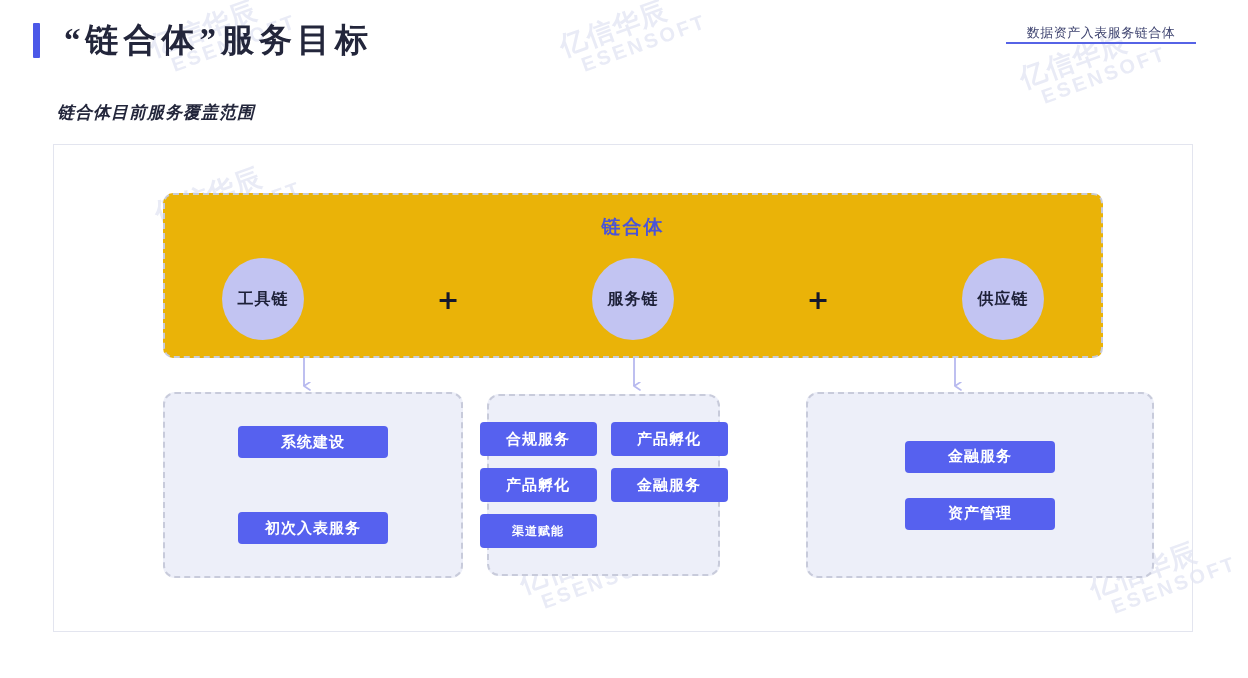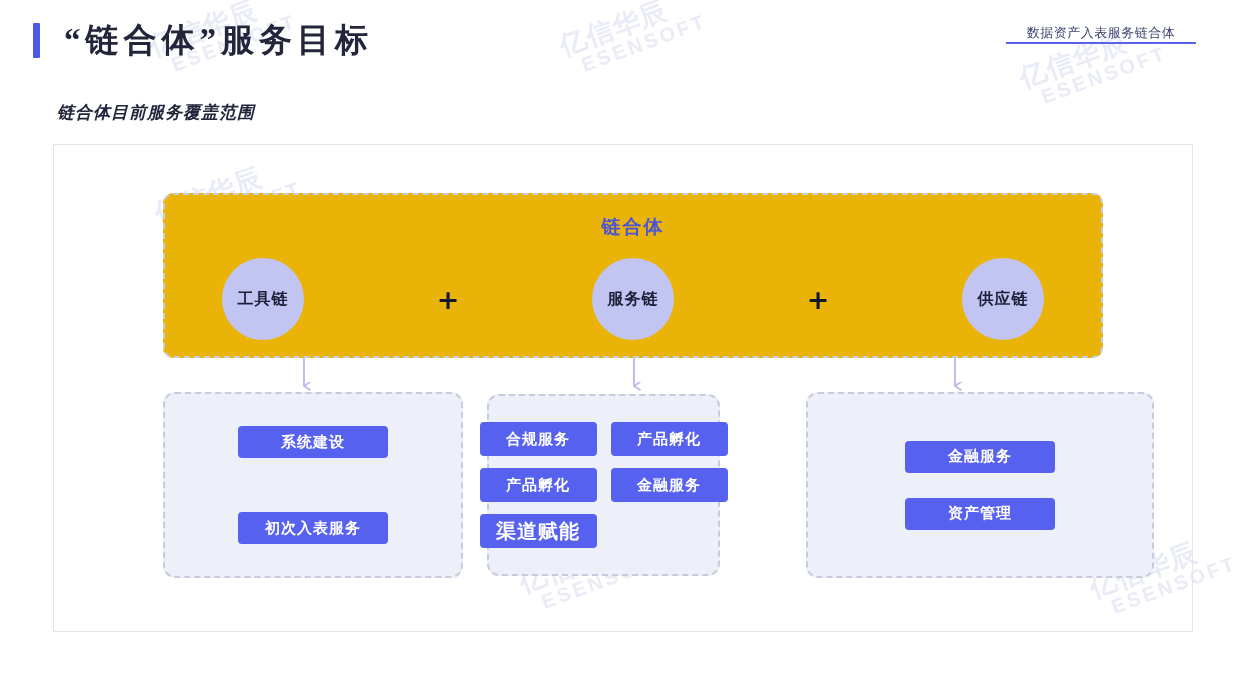--- a/index.html
+++ b/index.html
@@ -219,21 +219,21 @@
   .panel-right .pill {
     width: 150px;
     height: 32px;
   }
   .panel-left .pill + .pill,
   .panel-right .pill + .pill { margin-top: 25px; }
 
   .grid-rows { display: flex; flex-direction: column; gap: 12px; }
   .grid-row { display: flex; gap: 14px; }
   .grid-row .pill { width: 117px; height: 34px; }
-  .pill-wide { width: 248px; height: 36px; font-size: 20px; }
+  .pill-wide { width: 248px; height: 36px; font-size: 12px; }
 </style>
 </head>
 <body>
 
 <div class="wm-layer">
   <div class="wm" style="left:150px;  top:8px;">
     <span class="wm-cn">亿信华辰</span>
     <span class="wm-en">ESENSOFT</span>
   </div>
   <div class="wm" style="left:560px;  top:8px;">

